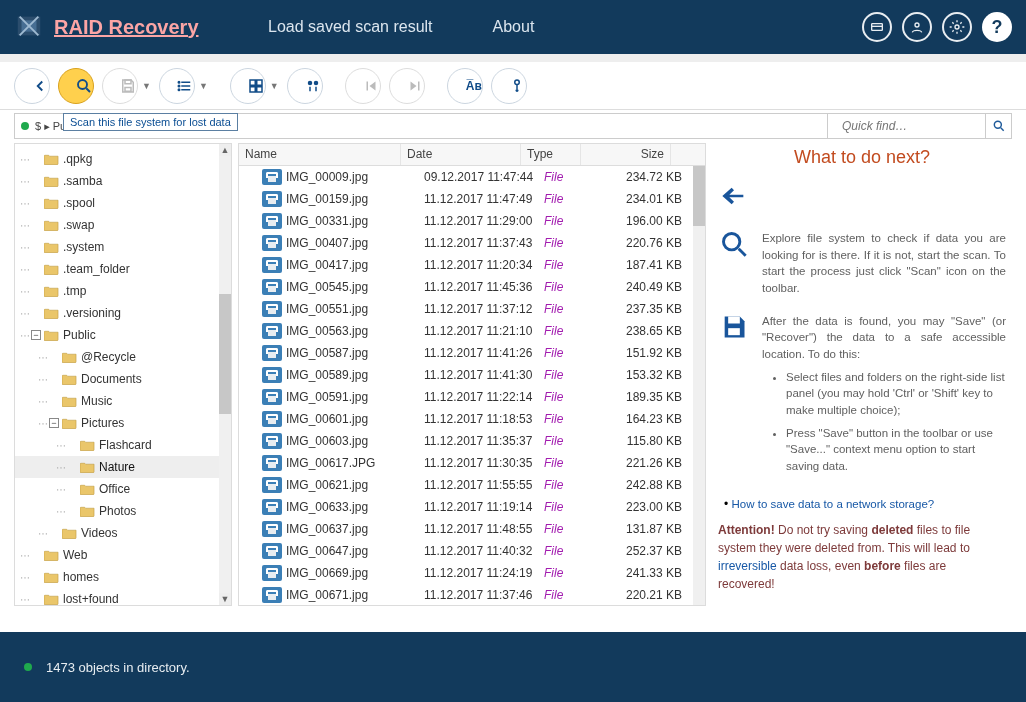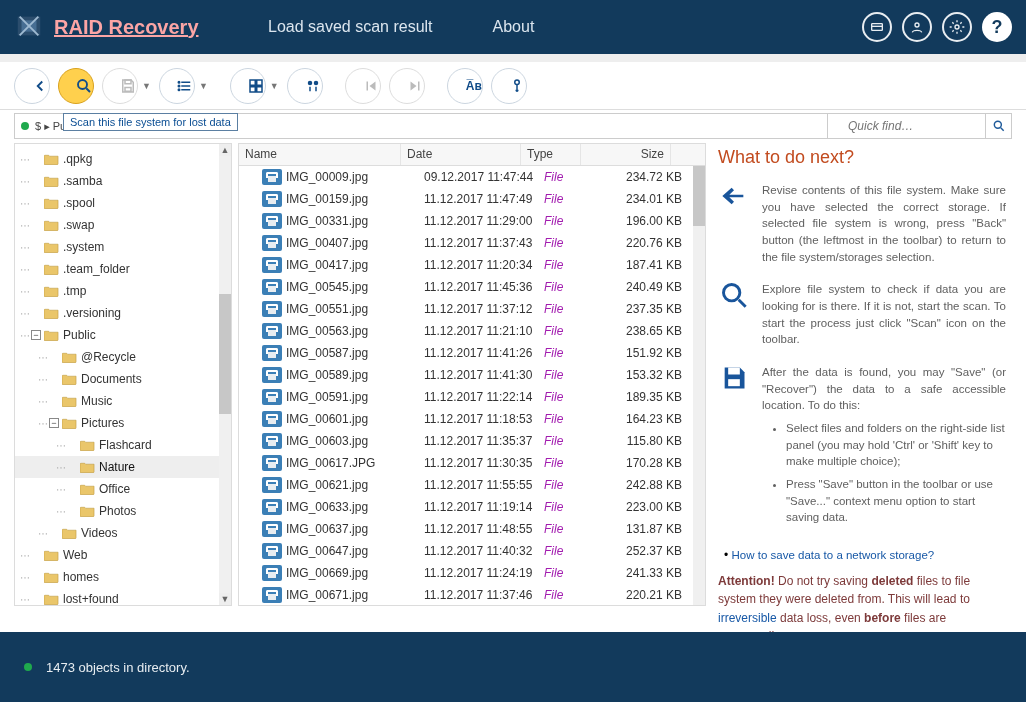--- a/index.html
+++ b/index.html
@@ -29,21 +29,21 @@
 .tb-drop { font-size: 9px; color: #777; align-self: center; margin-left: -4px; cursor: pointer; }
 
 
 .tooltip { position: absolute; left: 63px; top: 113px; background: #fff; border: 1px solid #5b7fa2; padding: 2px 6px; font-size: 11px; color: #0b4e93; white-space: nowrap; z-index: 50; }
 
 
 .bc-row { height: 26px; display: flex; align-items: stretch; border: 1px solid #ccc; margin: 3px 14px 0 14px; }
 .bc-path { flex: 1; display: flex; align-items: center; padding: 0 6px; gap: 6px; overflow: hidden; }
 .bc-dot { width: 8px; height: 8px; border-radius: 50%; background: #1fa94d; }
 .bc-path span { font-size: 11px; color: #444; }
-.bc-find { width: 158px; border-left: 1px solid #ccc; display: flex; align-items: center; padding: 0 20px; color: #888; font-style: italic; }
+.bc-find { width: 158px; border-left: 1px solid #ccc; display: flex; align-items: center; padding: 0 14px; color: #888; font-style: italic; }
 .bc-find input { border: none; outline: none; width: 100%; font-style: italic; color: #888; }
 .bc-search { width: 26px; border-left: 1px solid #ccc; display: flex; align-items: center; justify-content: center; color: #1e5a9a; cursor: pointer; }
 
 
 .main { display: flex; height: 463px; margin: 4px 14px 0 14px; gap: 6px; }
 .tree { width: 218px; border: 1px solid #dcdcdc; overflow: hidden; position: relative; background: #fff; }
 .tree-scroll { position: absolute; right: 0; top: 0; bottom: 0; width: 12px; background: #f0f0f0; }
 .tree-scroll .thumb { background: #c7c7c7; width: 12px; height: 120px; position: absolute; top: 150px; }
 .tree-scroll .arrow { width: 12px; height: 12px; position: absolute; display:flex; align-items:center; justify-content:center; font-size:9px; color:#666; background:#eee; }
 .tree-content { padding: 4px 0; }
@@ -69,21 +69,21 @@
 .f-row { display:flex; height:22px; align-items:center; cursor:pointer;justify-content:center; }
 .f-row .ficon { width:20px; height:16px; margin:0 4px 0 6px; background:#3b7fb6; border-radius:2px; position:relative; display:flex; align-items:center; justify-content:center; }
 .f-row .ficon::after { content:""; width:8px; height:6px; background:#e8edf1; position:absolute; bottom:3px; }
 .f-row .ficon::before { content:""; position:absolute; top:3px; left:4px; right:4px; height:4px; border-top:2px solid #fff; border-left:2px solid #fff; border-right:2px solid #fff; border-radius:2px 2px 0 0; }
 .f-row .fn { width:132px; color:#333; overflow:hidden; text-overflow:ellipsis; white-space:nowrap; }
 .f-row .fd { width:120px; color:#333; padding-left:6px; }
 .f-row .ft { width:60px; color:#a21caf; padding-left:6px;font-style:italic; }
 .f-row .fs { width:90px; color:#333; text-align:right; padding-right:6px; }
 
 .side { width: 300px; padding: 0 6px; }
-.side h2 { color:#c24b1f; font-size:18px; font-weight:normal; margin:4px 0 14px 0; }
+.side h2 { color:#c24b1f; font-size:18px; font-weight:normal; margin:4px 0 14px 0;text-align:center; }
 .step { display:flex; gap:12px; margin-bottom:16px; }
 .step .sicon { width:32px; min-width:32px; height:32px; color:#19559b; display:flex; align-items:flex-start; justify-content:center; }
 .step .sicon svg { width:28px; height:28px; }
 .step p { color:#606060; font-size:11.5px; line-height:1.45; text-align:justify; }
 .side ul { margin: 6px 0 6px 10px; padding-left: 14px; }
 .side li { color:#606060; font-size:11.5px; line-height:1.45; margin-bottom:6px; }
 .side a { color:#1758a6; text-decoration:none; font-size:11.5px; }
 .att { color:#7d3a3a; font-size:11.5px; line-height:1.5; margin-top:10px; }
 .att b { color:#7d3a3a; }
 .att .kw { color:#1758a6; }
@@ -510,21 +510,21 @@
           <span class="fn">IMG_00603.jpg</span>
           <span class="fd">11.12.2017 11:35:37</span>
           <span class="ft">File</span>
           <span class="fs">115.80 KB</span>
         </div>
         <div class="f-row">
           <span class="ficon"></span>
           <span class="fn">IMG_00617.JPG</span>
           <span class="fd">11.12.2017 11:30:35</span>
           <span class="ft">File</span>
-          <span class="fs">170.28 KB</span>
+          <span class="fs">221.26 KB</span>
         </div>
         <div class="f-row">
           <span class="ficon"></span>
           <span class="fn">IMG_00621.jpg</span>
           <span class="fd">11.12.2017 11:55:55</span>
           <span class="ft">File</span>
           <span class="fs">242.88 KB</span>
         </div>
         <div class="f-row">
           <span class="ficon"></span>
@@ -568,21 +568,20 @@
   </div>
 
   <div class="side">
     <h2>What to do next?</h2>
     <div class="step">
       <div class="sicon">
           <svg viewBox="0 0 24 24" fill="currentColor">
             <path d="M20 11H8l4-4-2-2-8 7 8 7 2-2-4-4h12z"></path>
           </svg>
         </div>
-      <p>Revise contents of this file system. Make sure you have selected the correct storage. If selected file system is wrong, press "Back" button (the leftmost in the toolbar) to return to the file system/storages selection.</p>
     </div>
     <div class="step">
       <div class="sicon">
           <svg viewBox="0 0 24 24" fill="none" stroke="currentColor" stroke-width="2.5">
             <circle cx="10" cy="10" r="7"></circle>
             <line x1="16" y1="16" x2="22" y2="22"></line>
           </svg>
         </div>
       <p>Explore file system to check if data you are looking for is there. If it is not, start the scan. To start the process just click "Scan" icon on the toolbar.</p>
     </div>

